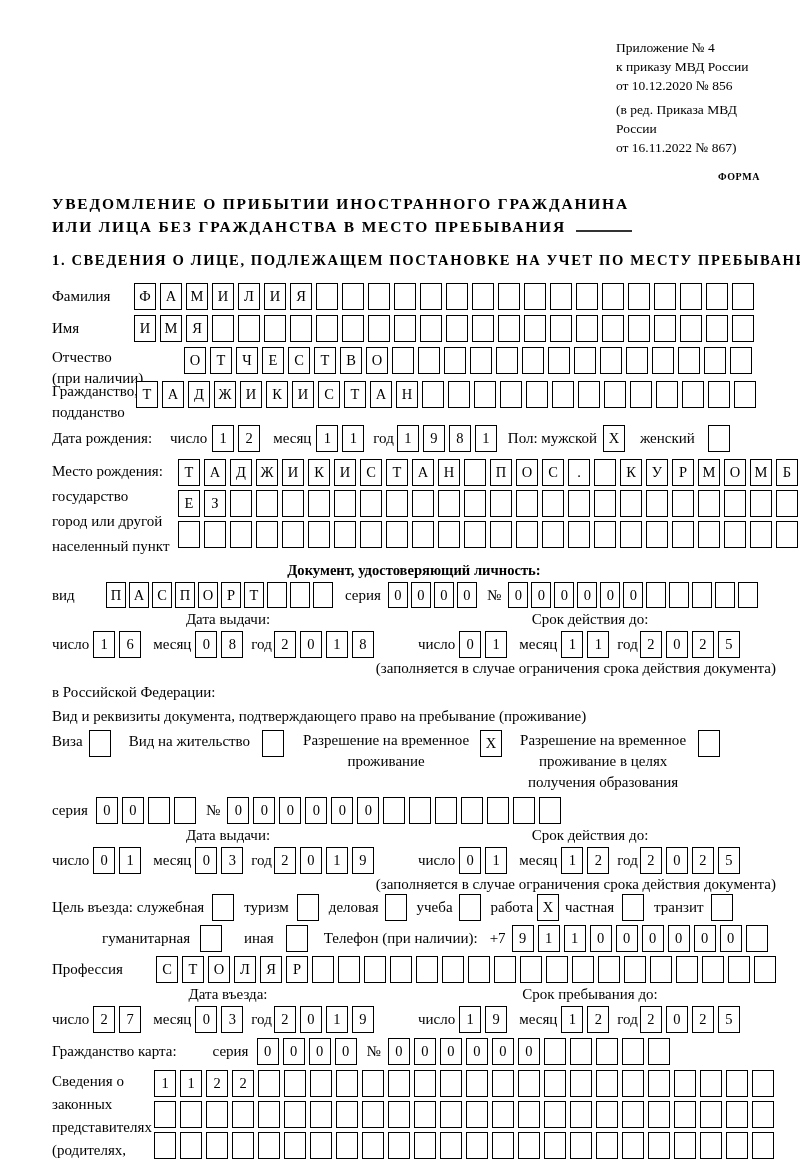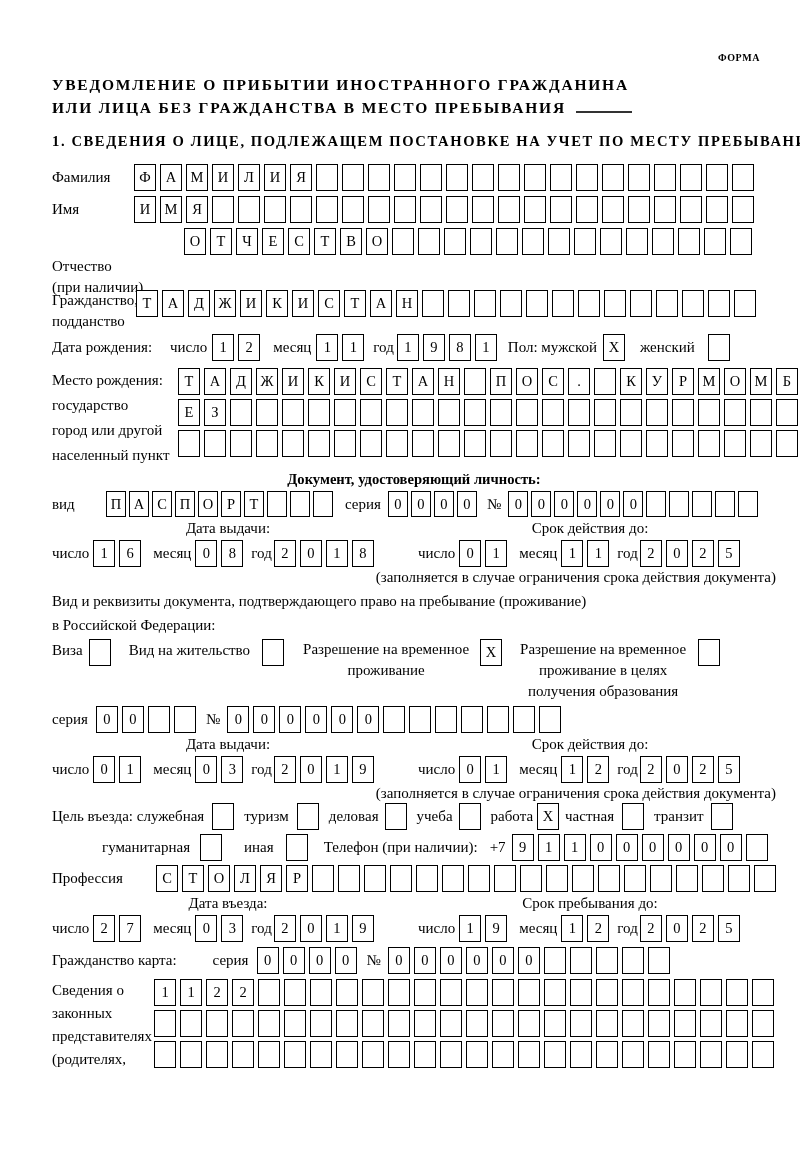--- a/index.html
+++ b/index.html
@@ -47,20 +47,29 @@
 
   .intro { line-height:24px; margin-top:4px; }
   .optlabel { text-align:center; line-height:21px; flex:none; }
   .rep-label { width:100px; flex:none; line-height:23px; height:89px; overflow:visible; }
 </style>
 </head>
 <body>
 
 <div class="page">
 
+  <div class="annex">
+    <div>Приложение № 4</div>
+    <div>к приказу МВД России</div>
+    <div>от 10.12.2020 № 856</div>
+    <div class="annex-note">
+      <div>(в ред. Приказа МВД России</div>
+      <div>от 16.11.2022 № 867)</div>
+    </div>
+  </div>
 
   <div class="forma">ФОРМА</div>
 
   <div class="title">
     <div>УВЕДОМЛЕНИЕ О ПРИБЫТИИ ИНОСТРАННОГО ГРАЖДАНИНА</div>
     <div><span>ИЛИ ЛИЦА БЕЗ ГРАЖДАНСТВА В МЕСТО ПРЕБЫВАНИЯ</span><span class="blank-line"></span></div>
   </div>
 
   <div class="section-title">1. СВЕДЕНИЯ О ЛИЦЕ, ПОДЛЕЖАЩЕМ ПОСТАНОВКЕ НА УЧЕТ ПО МЕСТУ ПРЕБЫВАНИЯ</div>
 
@@ -118,21 +127,21 @@
         <span class="cell"></span>
         <span class="cell"></span>
         <span class="cell"></span>
         <span class="cell"></span>
         <span class="cell"></span>
         <span class="cell"></span>
       </div>
   </div>
 
   <div class="frow top">
-    <div class="flabel stack2" style="width:132px;margin-top:28px;">
+    <div class="flabel stack2" style="width:132px;">
       <div>Отчество</div>
       <div>(при наличии)</div>
     </div>
     <div class="cells">
         <span class="cell">О</span>
         <span class="cell">Т</span>
         <span class="cell">Ч</span>
         <span class="cell">Е</span>
         <span class="cell">С</span>
         <span class="cell">Т</span>
@@ -383,22 +392,22 @@
             <span class="cell">0</span>
             <span class="cell">2</span>
             <span class="cell">5</span>
           </div>
       </div>
     </div>
   </div>
   <div class="note-right">(заполняется в случае ограничения срока действия документа)</div>
 
   <div class="intro">
+    <div>в Российской Федерации:</div>
     <div>Вид и реквизиты документа, подтверждающего право на пребывание (проживание)</div>
-    <div>в Российской Федерации:</div>
   </div>
 
   <div class="frow top" style="margin-top:2px;">
     <span class="sub" style="margin-top:3px;">Виза</span>
     <span class="cell chk" style="margin-left:6px;"></span>
     <span class="sub" style="margin-left:18px;margin-top:3px;">Вид на жительство</span>
     <span class="cell chk" style="margin-left:12px;"></span>
     <div class="optlabel" style="width:176px;margin-left:14px;">Разрешение на временное проживание</div>
     <span class="cell chk" style="margin-left:6px;">X</span>
     <div class="optlabel" style="width:178px;margin-left:12px;">Разрешение на временное проживание в целях получения образования</div>

